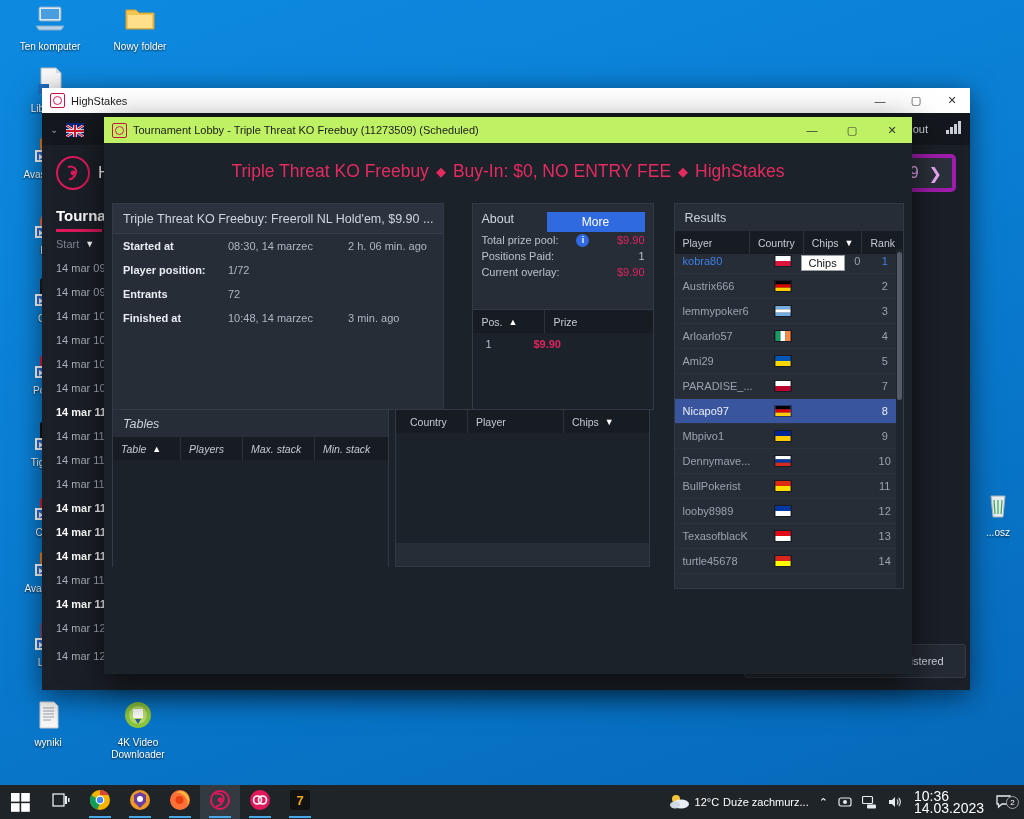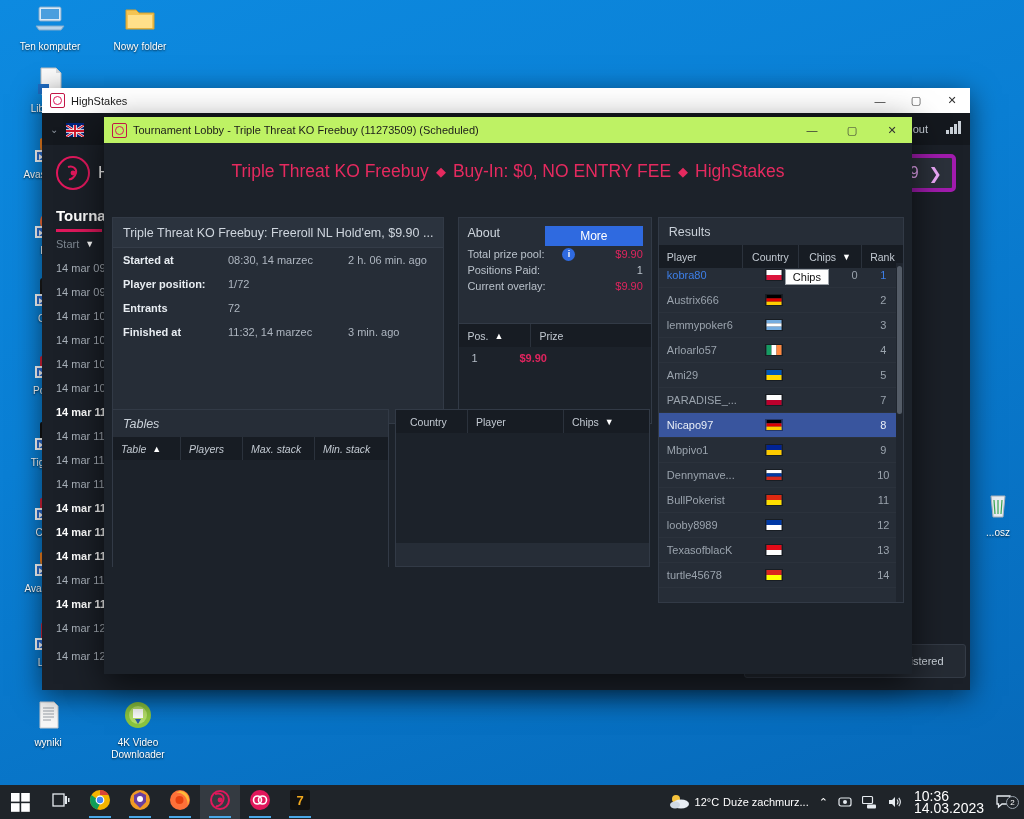--- a/index.html
+++ b/index.html
@@ -65,21 +65,21 @@
   .lb-title{height:26px;background:#bef264;display:flex;align-items:center;padding-left:8px;font-size:11px;color:#1b1b1b;}
   .lb-title .wbtns{margin-left:auto;display:flex;}
   .lb-title .wbtn{width:40px;height:26px;display:flex;align-items:center;justify-content:center;font-size:11px;color:#333;}
   .lb-icon{width:13px;height:13px;border:1px solid #c21546;border-radius:2px;margin-right:6px;
            display:flex;align-items:center;justify-content:center;}
   .lb-icon i{width:7px;height:7px;border:1.5px solid #e0185c;border-radius:50%;display:block;}
   .lb-body{position:absolute;left:0;top:26px;right:0;bottom:0;background:#1c222a;}
   .lb-banner{height:56px;display:flex;align-items:center;justify-content:center;
              color:#e52a5f;font-size:17.5px;}
   .lb-banner .sep{color:#e52a5f;margin:0 7px;font-size:13px;}
-  .panels{position:absolute;left:8px;right:8px;top:74px;display:flex;gap:6px;}
+  .panels{position:absolute;left:8px;right:8px;top:60px;display:flex;gap:20px;}
   .panel{background:#262d37;border:1px solid #323a46;}
   .ph{color:#c9d0d8;font-size:12.5px;padding:7px 10px 6px;}
   .th-row{display:flex;background:#171c23;height:23px;align-items:center;font-size:10.5px;color:#c3cad2;}
   .th-row .th{padding:0 8px;display:flex;align-items:center;gap:6px;height:23px;
               border-right:1px solid #2b323c;box-sizing:border-box;}
   .caret{font-size:9px;color:#fff;}
   
   .p-detail{width:336px;height:205px;position:relative;}
   .p-detail .dhead{font-size:12.5px;color:#cfd6de;padding:8px 10px 7px;background:#2b333e;
                    border-bottom:1px solid #343c48;white-space:nowrap;overflow:hidden;}
@@ -431,21 +431,21 @@
               <span class="v1">1/72</span>
               <span class="v2"></span>
             </div>
             <div class="drow">
               <span class="k">Entrants</span>
               <span class="v1">72</span>
               <span class="v2"></span>
             </div>
             <div class="drow">
               <span class="k">Finished at</span>
-              <span class="v1">11:32, 14 marzec</span>
+              <span class="v1">10:48, 14 marzec</span>
               <span class="v2">3 min. ago</span>
             </div>
           </div>
       </div>
 
       <div class="panel p-about">
         <div class="about-top">
           <span class="ttl">About</span>
           <button class="btn-more">More</button>
         </div>

